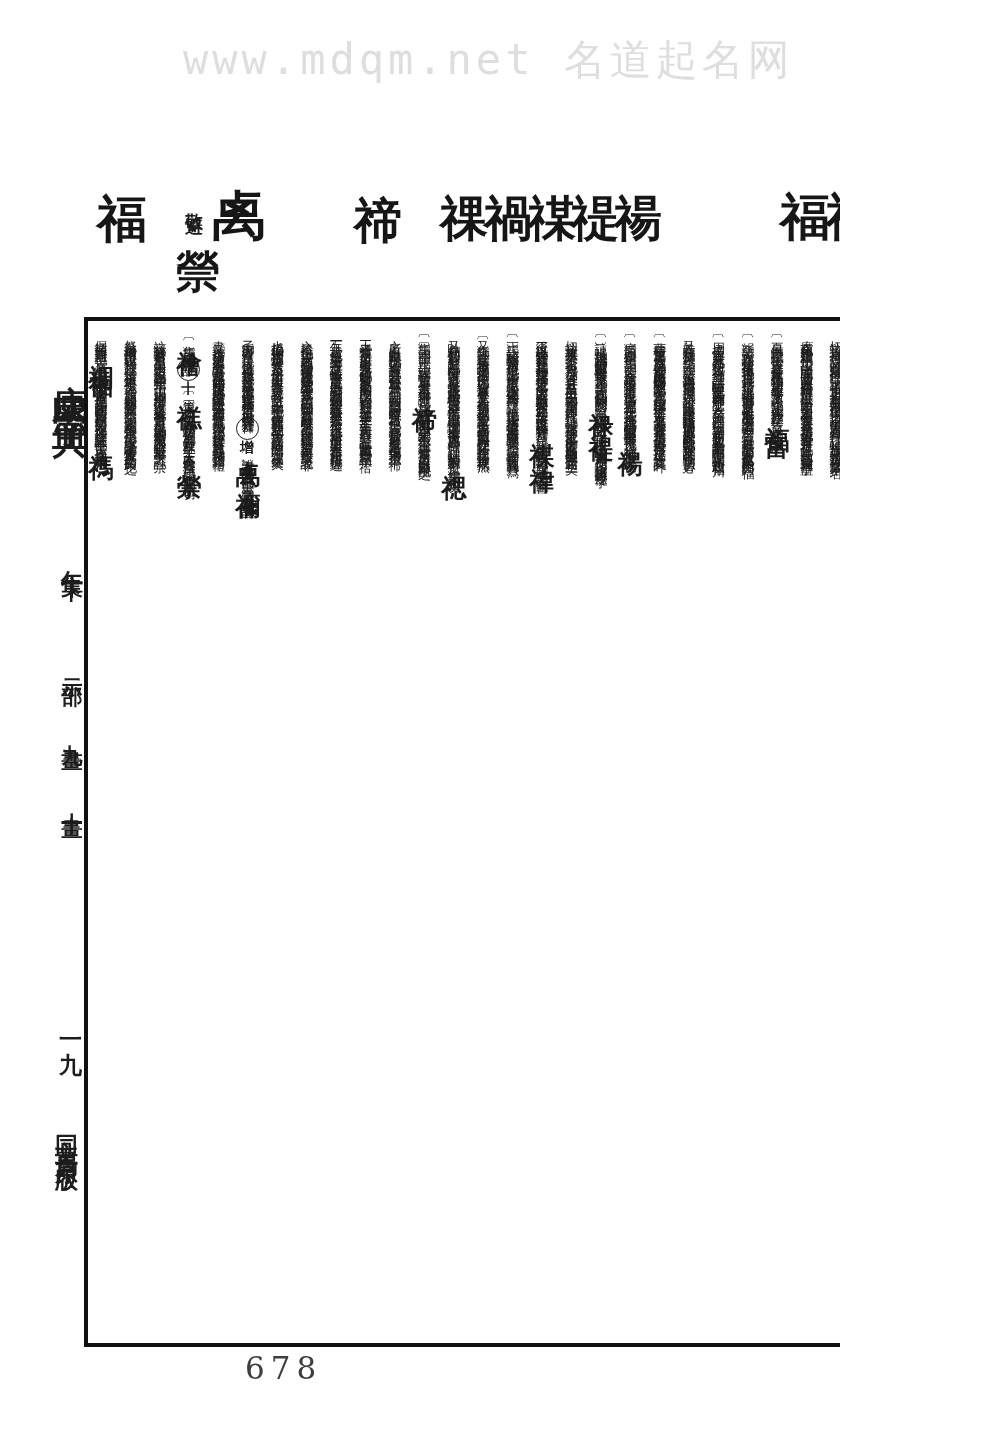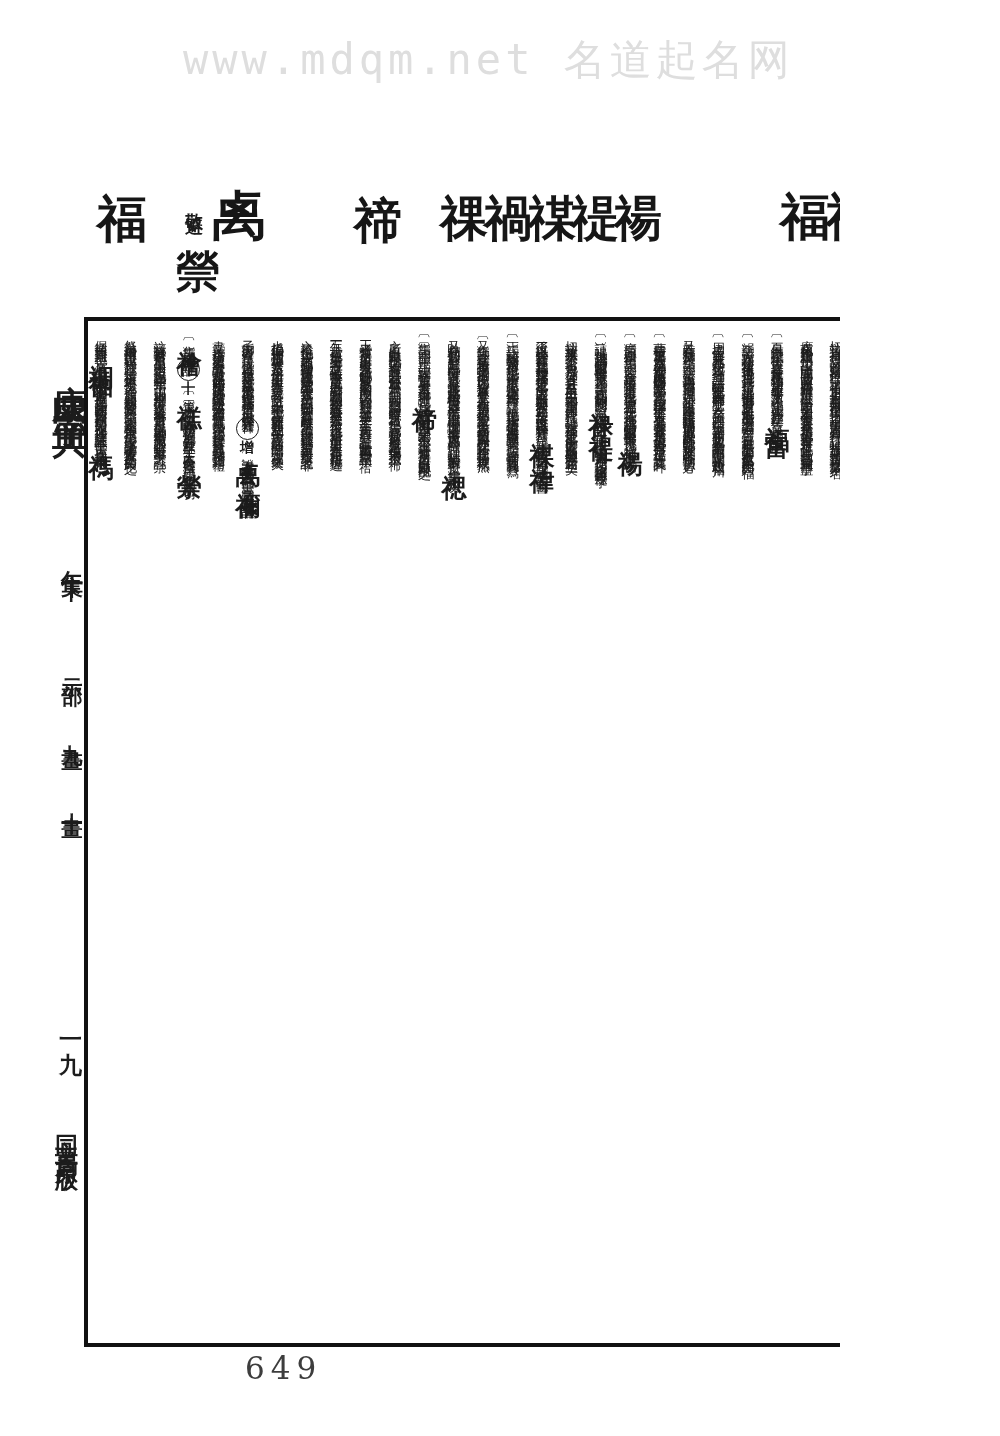--- a/index.html
+++ b/index.html
@@ -105,15 +105,15 @@
       <div class="col" style="right: 560.6px;"><span class="sm">之祫祭也〇按禘之義不同諸儒所傳互異鄭康成謂五年大祭爲禘又以王制春曰礿者爲夏殷時祭之禘王肅則以禘祫爲一祭謂五年再殷祭之說非</span></div>
       <div class="col" style="right: 590px;"><span class="sm">也趙伯循謂禘爲王者大祭止及祖之所自出非大合祭之說〇又祭之月以太牢祀于高禖之前嘉祥而立祠蓋矢于高禖之前〔陳澔曰〕高禖之祭天</span></div>
       <div class="col" style="right: 619.4px;"><span class="sm">子所御者皆往〔疏〕禖之爲言媒也其祀之盖以爲子孫衆多也變媒爲禖神之也后王以爲媒官嘉祥云</span><span class="circ">增</span><span class="hw">禼</span><span class="sm">〔說文〕禼本字註詳禸部三畫</span><span class="hw">禰</span><span class="sm">〔字彙補〕古文禰字註詳三</span></div>
       <div class="col" style="right: 648.8px;"><span class="sm">畫〇又按禘祫之禮久廢不講其升毀瘞祧之序昭穆親疏之辨諸儒聚訟紛然攷之禮經而得其槪凡大祭祀之禮皆於禖宮行之其義取諸祠之始嘉禮</span></div>
       <div class="col" style="right: 678.2px;"><span class="hw">禬</span><span class="sm">〔集韻〕與禬同詳禬字註</span><span class="circ">十</span><span class="hw">禚</span><span class="sm">〔玉篇〕之若切〔集韻〕職略切竝音灼地名〔春秋莊二年〕夫人姜氏會齊侯</span><span class="hw">禜</span><span class="sm">〔唐韻〕〔集韻〕爲命切</span></div>
       <div class="col" style="right: 707.6px;"><span class="sm">竝音詠禜祭名日月星辰山川之祭也〔左傳昭元年〕山川之神則水旱癘疫之災於是乎禜之日月星辰之神則雪霜風雨之不時於是乎禜之〔註〕禜</span></div>
       <div class="col" style="right: 737px;"><span class="sm">祭爲營攢用幣以祈福祥〔疏〕禜是祈禱之小祭也又〔廣韻〕爲傾切音榮義同又〔集韻〕縈定切音瑩禜禱也〇按此字之譌甚多攷正之功於民祀之</span></div>
       <div class="col" style="right: 766.4px;"><span class="sm">倨切晉魯雞同也</span><span class="hw">禂</span><span class="sm">古文</span><span class="hw">䄂</span><span class="sm">〔唐韻〕〔集韻〕竝力求切音留禂也又葉韻陳留切音留䅭同功於民祀之通作禯註詳本部十畫</span><span class="hw">禡</span><span class="sm">庾切音禡師祭也</span></div>
     </div>
 
-  <div class="pageno">649</div>
+  <div class="pageno">678</div>
 
 </div>
 
 </body></html>

